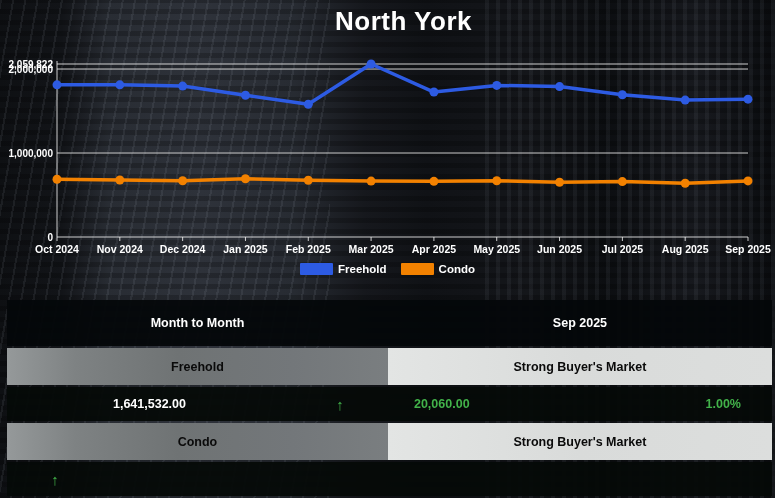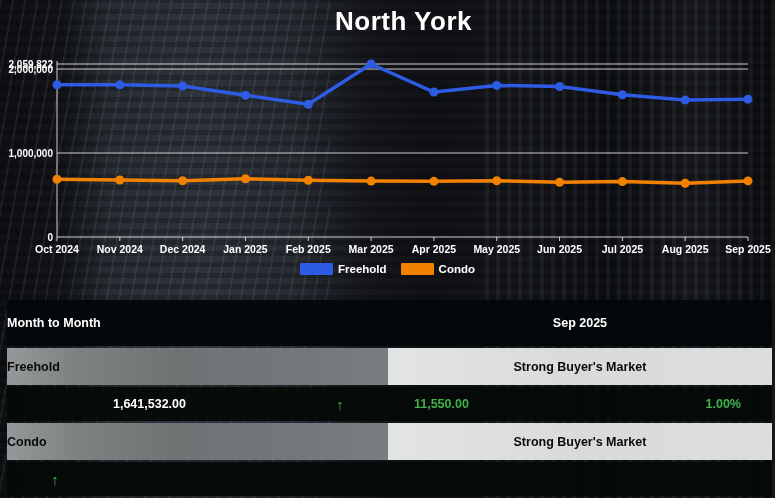--- a/index.html
+++ b/index.html
@@ -32,21 +32,21 @@
     display:flex; justify-content:center; align-items:center; gap:14px;
   }
   .legend-item{ display:flex; align-items:center; gap:5px; cursor:pointer; }
   .legend-swatch{ width:33px; height:12px; border-radius:1px; }
   .legend-label{ color:#ffffff; font-size:11.5px; font-weight:bold; }
 
   .market-table{
     position:absolute; left:7px; top:300px; width:765px; z-index:2;
   }
   .t-row{ display:flex; margin-bottom:2px; }
-  .t-left{ width:49.8%; display:flex; align-items:center; }
+  .t-left{ width:49.8%; display:flex; align-items:center; justify-content:center; }
   .t-right{ width:50.2%; display:flex; align-items:center; justify-content:center; }
   .row-header{ height:46px; background:rgba(4,7,9,0.95); }
   .row-header .cell{ color:#ffffff; font-size:12.5px; font-weight:bold; }
   .row-label{ height:37px; }
   .row-label .t-left{
     background:linear-gradient(90deg,#95999a 0%,#7e8283 18%,#6f7374 45%,#73777a 75%,#7a7e80 100%);
   }
   .row-label .t-right{
     background:linear-gradient(90deg,#e3e5e4 0%,#d9dbda 50%,#dcdedd 100%);
     justify-content:center;
@@ -159,21 +159,21 @@
         <span class="cell">Strong Buyer's Market</span>
       </div>
   </div>
 
   <div class="t-row row-value">
     <div class="t-left">
       <span class="v-amount">1,641,532.00</span>
       <span class="v-arrow">↑</span>
     </div>
     <div class="t-right">
-      <span class="v-change">11,550.00</span>
+      <span class="v-change">20,060.00</span>
       <span class="v-percent">1.00%</span>
     </div>
   </div>
 
   <div class="t-row row-label">
     <div class="t-left">
         <span class="cell">Condo</span>
       </div>
     <div class="t-right">
         <span class="cell">Strong Buyer's Market</span>

